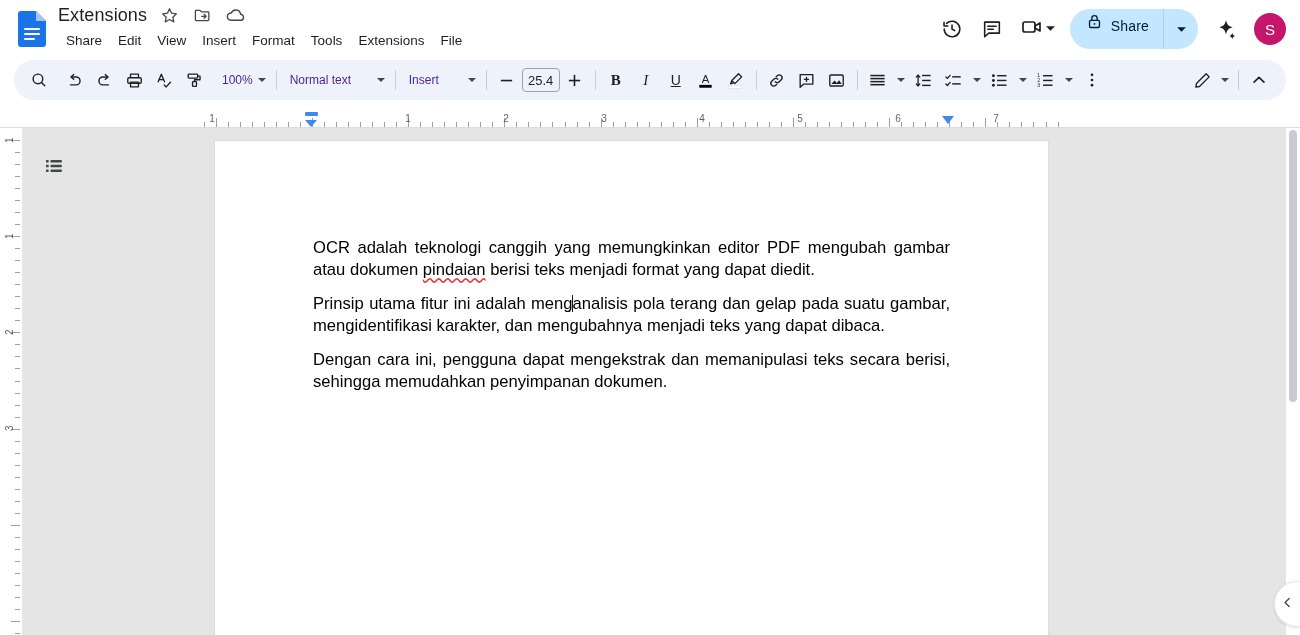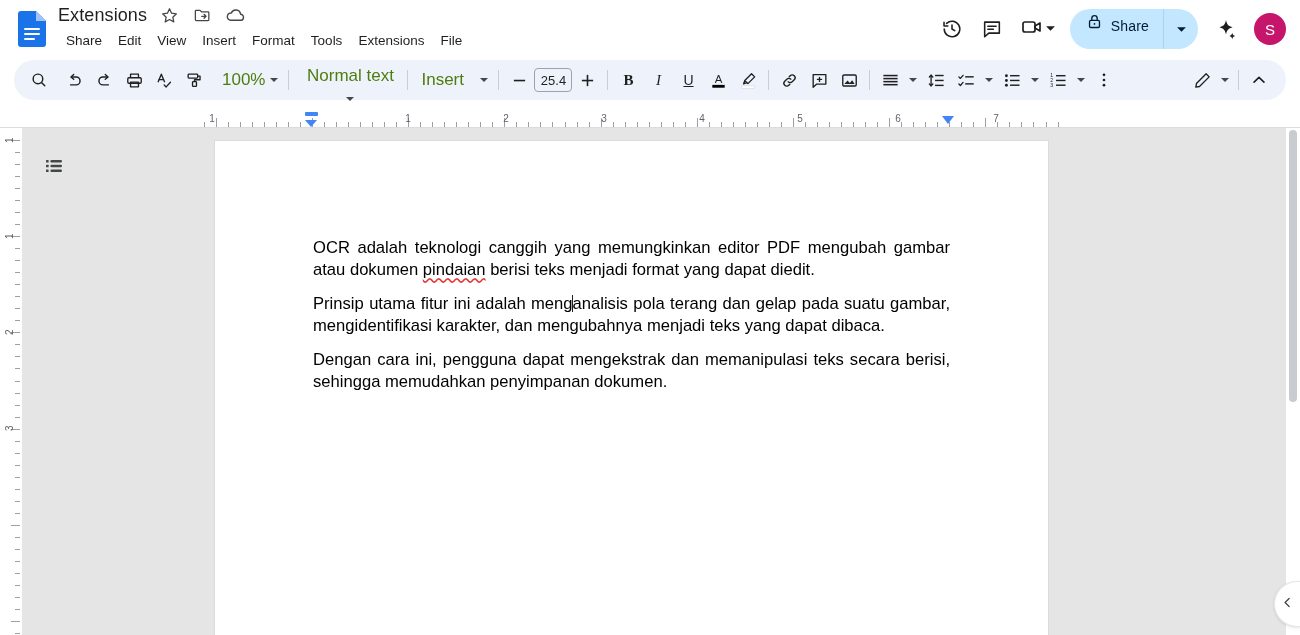--- a/index.html
+++ b/index.html
@@ -58,21 +58,21 @@
   .tb-btn {
     width: 30px; height: 30px; border-radius: 50%; display: flex; align-items: center; justify-content: center;
     cursor: pointer; flex: none;
   }
   .tb-sep { width: 1px; height: 20px; background: #c4cdd8; flex: none; margin: 0 5px; }
   .tb-caret { width: 16px; height: 26px; display: flex; align-items: center; justify-content: center; cursor: pointer; flex: none; }
   .tb-dropdown {
     height: 28px; display: flex; align-items: center; gap: 4px; padding: 0 4px 0 8px;
     border-radius: 4px; cursor: pointer; flex: none;
   }
-  .tb-dd-label { font-size: 17px; color: #4d7c0f; white-space: nowrap; }
+  .tb-dd-label { font-size: 12px; color: #4c1d95; white-space: nowrap; }
   #fontsize-box {
     width: 38px; height: 24px; border: 1px solid #9aa4b0; border-radius: 4px; background: #eef3fb;
     display: flex; align-items: center; justify-content: center; font-size: 13px; color: #1f1f1f; cursor: text; flex: none;
   }
   .split-btn { display: flex; align-items: center; flex: none; }
   
   #ruler-h {
     position: absolute; top: 104px; left: 0; width: 1300px; height: 24px;
     background: #ffffff; overflow: hidden;
   }
@@ -300,21 +300,21 @@
   <div class="tb-dropdown">
     <span class="tb-dd-label">100%</span>
     <span>
       <svg width="10" height="10" viewBox="0 0 10 10">
           <path d="M1 3l4 4 4-4z" fill="#444746"></path>
         </svg>
     </span>
   </div>
   <div class="tb-sep"></div>
 
-  <div class="tb-dropdown" style="min-width:108px;flex-direction:column;">
+  <div class="tb-dropdown" style="min-width:108px;">
     <span class="tb-dd-label" style="flex:1;">Normal text</span>
     <span>
       <svg width="10" height="10" viewBox="0 0 10 10">
           <path d="M1 3l4 4 4-4z" fill="#444746"></path>
         </svg>
     </span>
   </div>
   <div class="tb-sep"></div>
 
   <div class="tb-dropdown" style="min-width:80px;">

